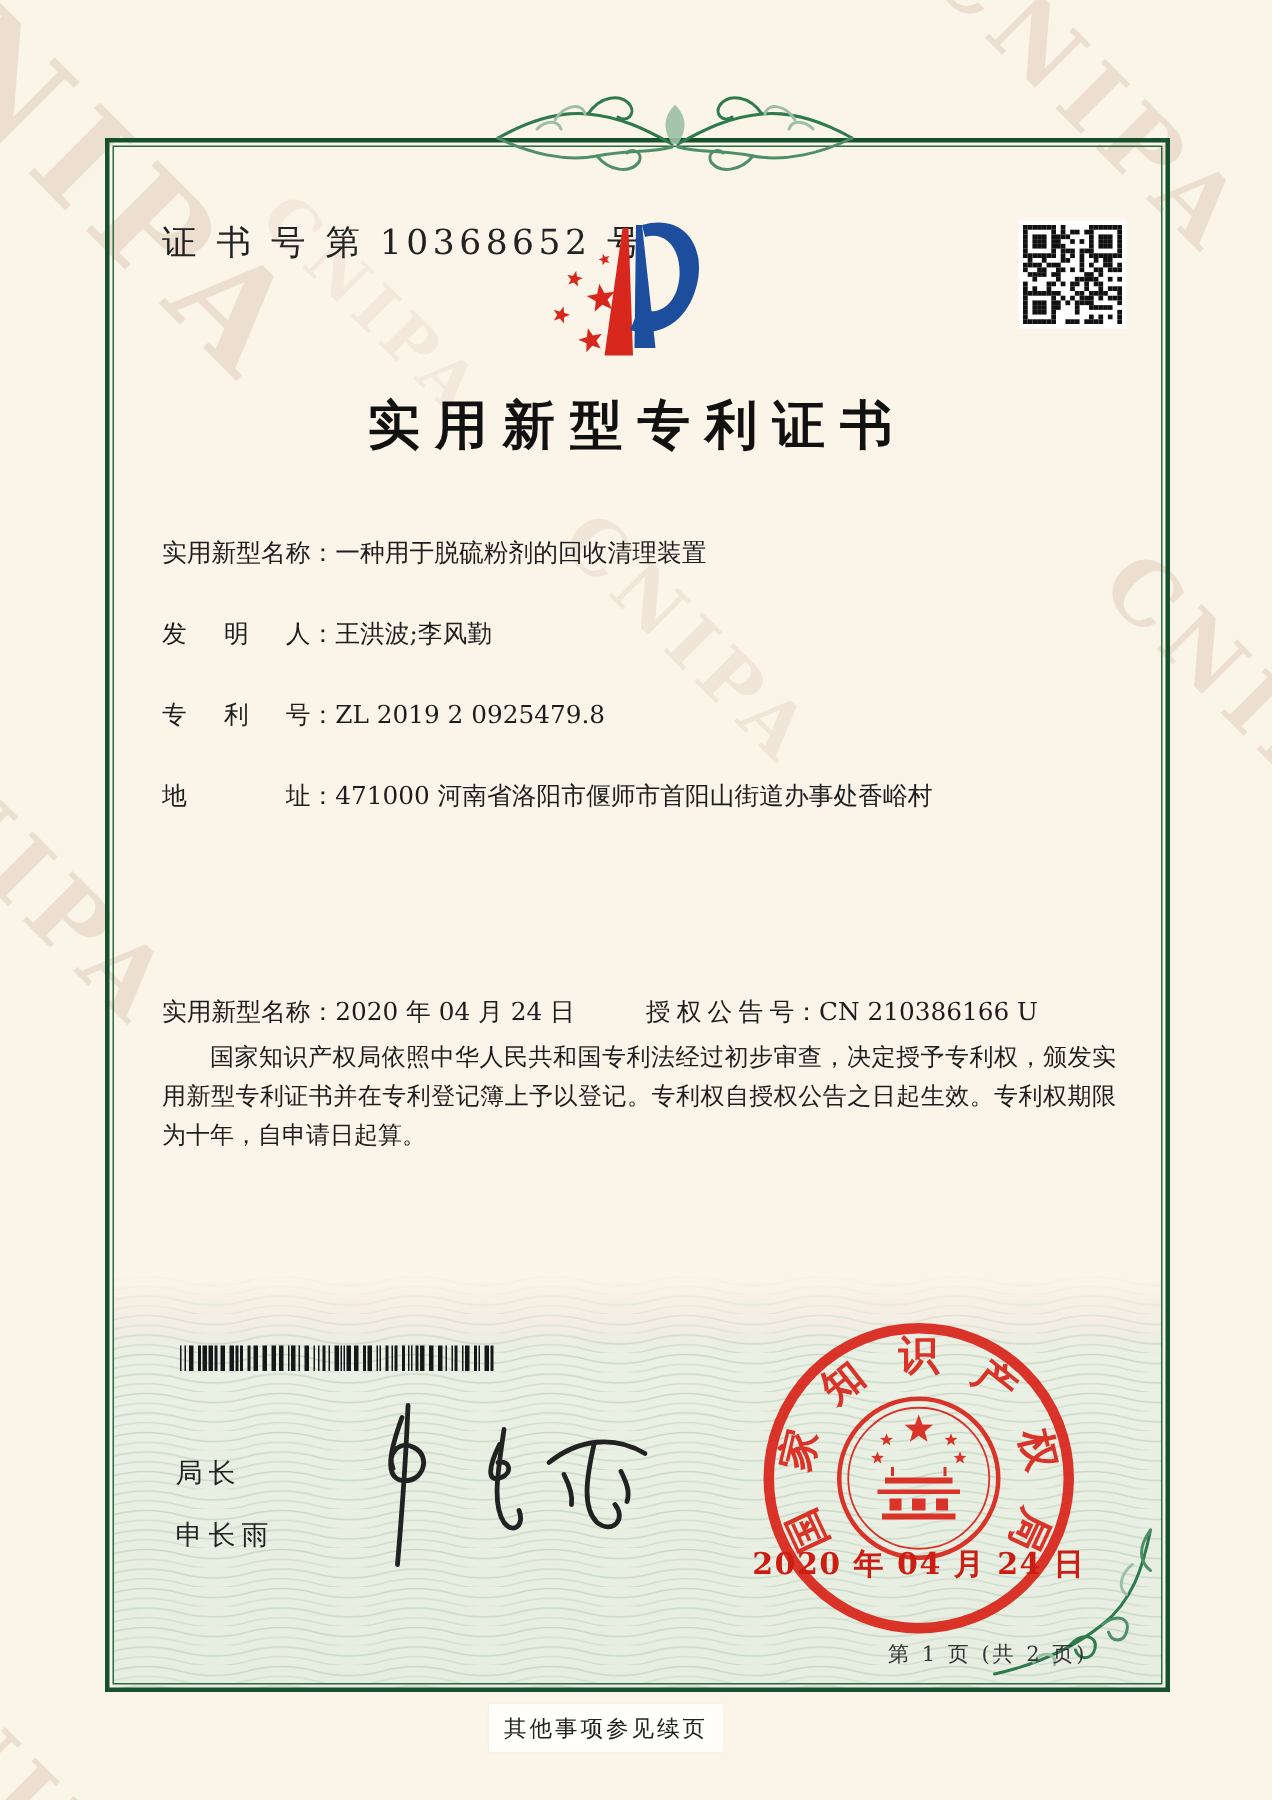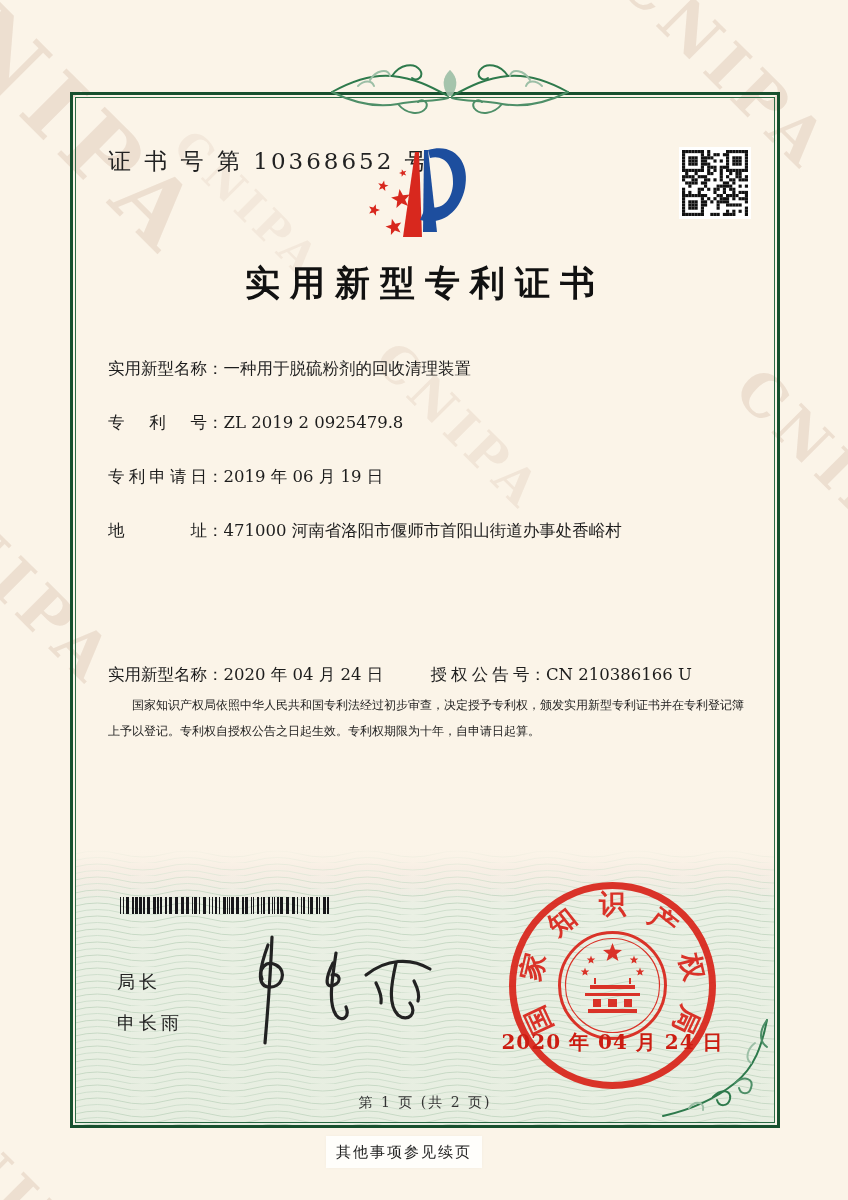--- a/index.html
+++ b/index.html
@@ -37,33 +37,33 @@
   .qr{left:679px;top:147px;width:72px;height:72px;background:#fff;padding:3px;box-sizing:border-box;z-index:3;}
   .title{
     left:125px;top:260px;width:600px;text-align:center;
     font-size:35px;font-weight:700;letter-spacing:10px;color:#111;z-index:3;
   }
   .fields{left:108px;top:352px;width:640px;font-size:16.5px;z-index:3;}
   .field{line-height:34px;margin-bottom:20px;white-space:nowrap;}
   .flabel{display:inline-block;width:6em;text-align:justify;text-align-last:justify;vertical-align:top;}
   .grant{left:108px;top:658px;width:660px;font-size:16.5px;line-height:34px;white-space:nowrap;z-index:3;}
   .gpair2{margin-left:42px;}
-  .bodytext{left:108px;top:692px;width:636px;font-size:12px;line-height:26px;text-align:justify;z-index:3;}
+  .bodytext{left:108px;top:692px;width:636px;font-size:16px;line-height:26px;text-align:justify;z-index:3;}
   .bodytext p{margin:0;text-indent:2em;}
   .barcode{left:120px;top:897px;height:17px;z-index:3;font-size:0;}
   .barcode i{display:inline-block;height:17px;background:#17171a;}
   .signoff{left:117px;top:970px;font-size:18px;letter-spacing:4px;z-index:3;color:#222;}
   .signoff div{margin-bottom:17px;font-family:Liberation Serif, serif;}
   .signature{left:238px;top:933px;z-index:3;}
   .seal{left:495px;top:868px;z-index:4;opacity:.93;}
   .sealdate{
     left:500px;top:1029px;width:225px;text-align:center;z-index:5;
     font-size:20px;font-weight:600;color:#cc1d12;letter-spacing:1px;
   }
-  .pagenum{left:125px;top:1094px;width:600px;text-align:center;font-size:14px;letter-spacing:2px;color:#333;z-index:3;}
+  .pagenum{left:125px;top:1094px;width:600px;text-align:right;font-size:14px;letter-spacing:2px;color:#333;z-index:3;}
   .footnote{
     left:326px;top:1136px;width:156px;height:32px;background:#fffefb;z-index:3;
     text-align:center;line-height:32px;font-size:15px;letter-spacing:2px;color:#222;
     box-shadow:0 0 4px rgba(0,0,0,0.03);
   }
   .orn{z-index:3;pointer-events:none;}
 </style>
 </head>
 <body>
 
@@ -368,28 +368,28 @@
 </div>
 
 <div class="abs title">实用新型专利证书</div>
 
 <div class="abs fields">
 
     <div class="field">
       <span class="flabel">实用新型名称</span><span>：</span><span>一种用于脱硫粉剂的回收清理装置</span>
     </div>
 
+    <div class="field">
+      <span class="flabel">发明人</span><span>：</span><span>王洪波;李风勤</span>
+    </div>
 
     <div class="field">
       <span class="flabel">专利号</span><span>：</span><span>ZL 2019 2 0925479.8</span>
     </div>
 
-    <div class="field">
-      <span class="flabel">专利申请日</span><span>：</span><span>2019 年 06 月 19 日</span>
-    </div>
 
 
     <div class="field">
       <span class="flabel">地址</span><span>：</span><span>471000 河南省洛阳市偃师市首阳山街道办事处香峪村</span>
     </div>
   </div>
 
 <div class="abs grant">
   <span class="gpair">
     <span class="flabel">实用新型名称</span><span>：</span><span>2020 年 04 月 24 日</span>

